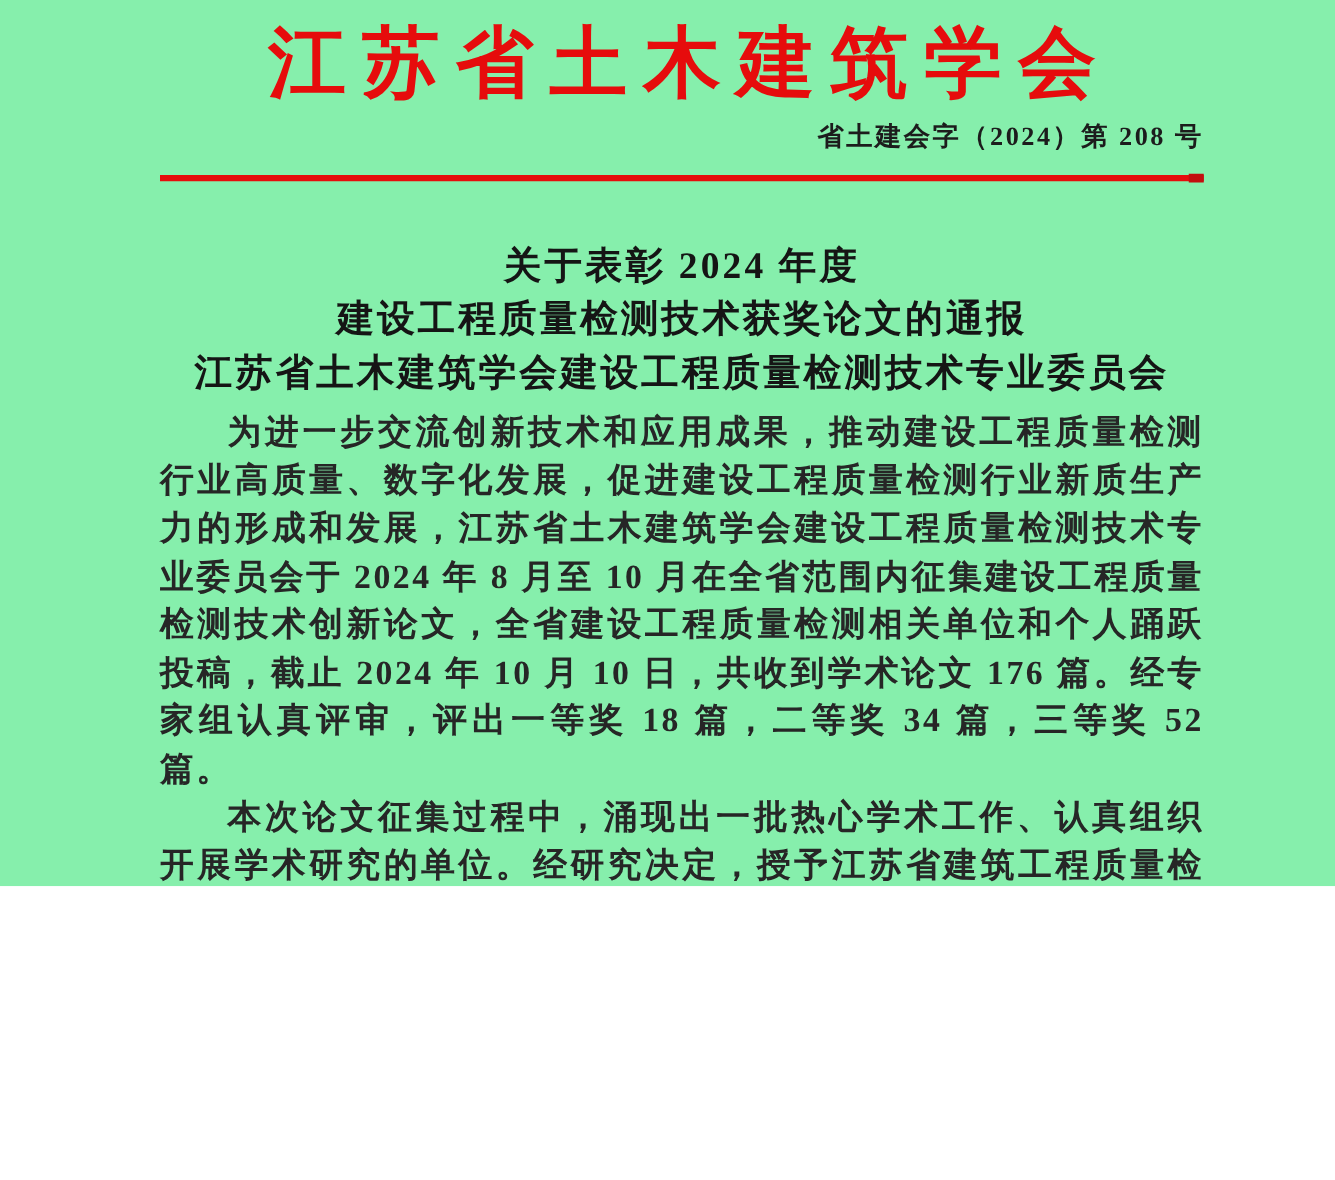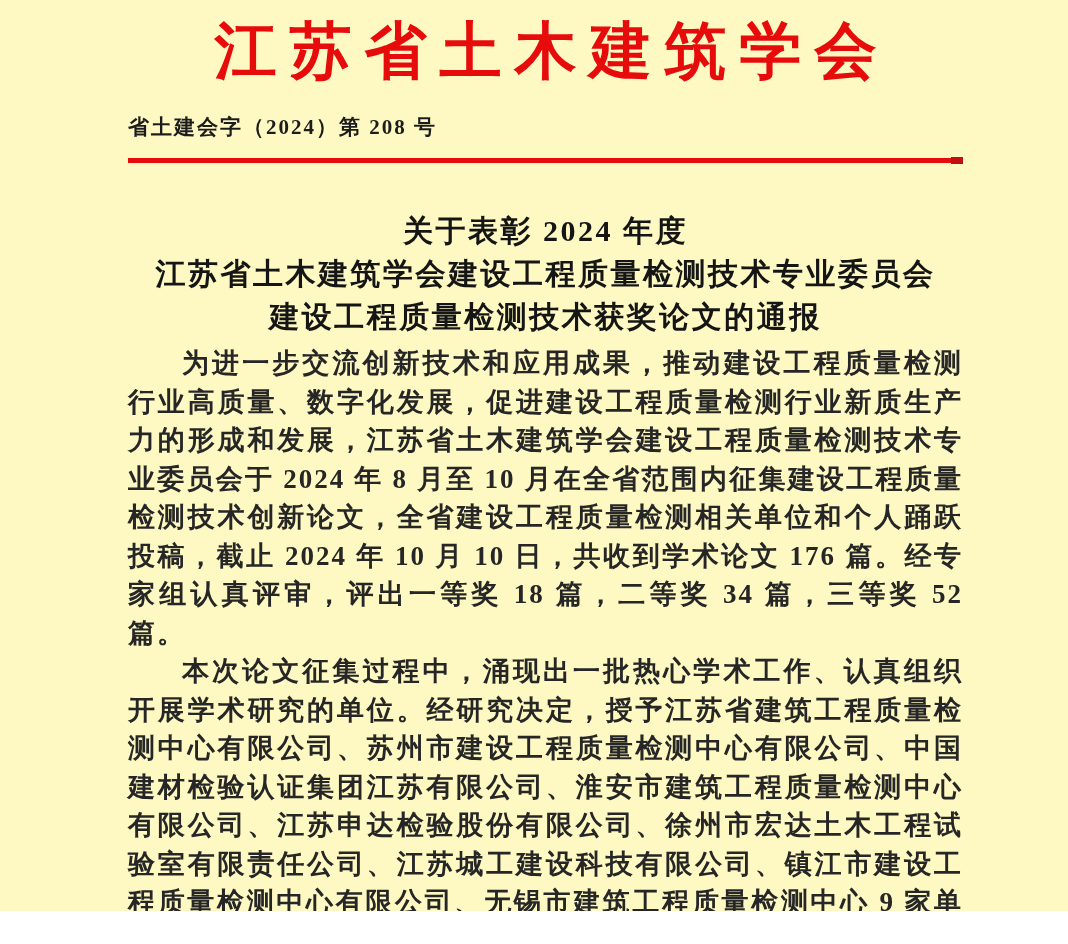--- a/index.html
+++ b/index.html
@@ -3,46 +3,46 @@
 <meta charset="utf-8">
 <style>
   html, body {
     margin: 0;
     padding: 0;
     background: #ffffff;
   }
   .page {
     position: relative;
     width: 1068px;
-    height: 911px;
-    background: #fef9c3;
+    height: 709px;
+    background: #86efac;
     overflow: hidden;
     font-family: "Liberation Serif", "DejaVu Serif", serif;
     color: #212121;
   }
   .content {
     margin: 0 105px 0 128px; 
   }
   .org-title {
     padding-top: 16px;
     font-size: 62px;
     line-height: 70px;
     font-weight: bold;
     text-align: center;
     letter-spacing: 13px;
     text-indent: 13px;
     color: var(--accent-red, #e60c0c);
     white-space: nowrap;
   }
   .doc-number {
-    margin-top: 28px;
+    margin-top: 10px;
     font-size: 21px;
     line-height: 26px;
     font-weight: bold;
-    text-align: left;
+    text-align: right;
     letter-spacing: 2px;
     color: #1c1c1c;
   }
   .red-rule {
     margin-top: 18px;
     height: 5px;
     background: var(--accent-red, #e60c0c);
     position: relative;
   }
   .red-rule::after { 
@@ -100,22 +100,22 @@
   <div class="content">
 
     <div class="org-title">江苏省土木建筑学会</div>
 
     <div class="doc-number">省土建会字（2024）第 208 号</div>
 
     <div class="red-rule"></div>
 
     <div class="notice-title">
       <div>关于表彰 2024 年度</div>
+      <div>建设工程质量检测技术获奖论文的通报</div>
       <div>江苏省土木建筑学会建设工程质量检测技术专业委员会</div>
-      <div>建设工程质量检测技术获奖论文的通报</div>
     </div>
 
     <div class="body-text">
       <p>为进一步交流创新技术和应用成果，推动建设工程质量检测行业高质量、数字化发展，促进建设工程质量检测行业新质生产力的形成和发展，江苏省土木建筑学会建设工程质量检测技术专业委员会于 2024 年 8 月至 10 月在全省范围内征集建设工程质量检测技术创新论文，全省建设工程质量检测相关单位和个人踊跃投稿，截止 2024 年 10 月 10 日，共收到学术论文 176 篇。经专家组认真评审，评出一等奖 18 篇，二等奖 34 篇，三等奖 52 篇。</p>
       <p>本次论文征集过程中，涌现出一批热心学术工作、认真组织开展学术研究的单位。经研究决定，授予江苏省建筑工程质量检测中心有限公司、苏州市建设工程质量检测中心有限公司、中国建材检验认证集团江苏有限公司、淮安市建筑工程质量检测中心有限公司、江苏申达检验股份有限公司、徐州市宏达土木工程试验室有限责任公司、江苏城工建设科技有限公司、镇江市建设工程质量检测中心有限公司、无锡市建筑工程质量检测中心 9 家单位“优秀组织奖”。</p>
 
     </div>
 
   </div>
 

